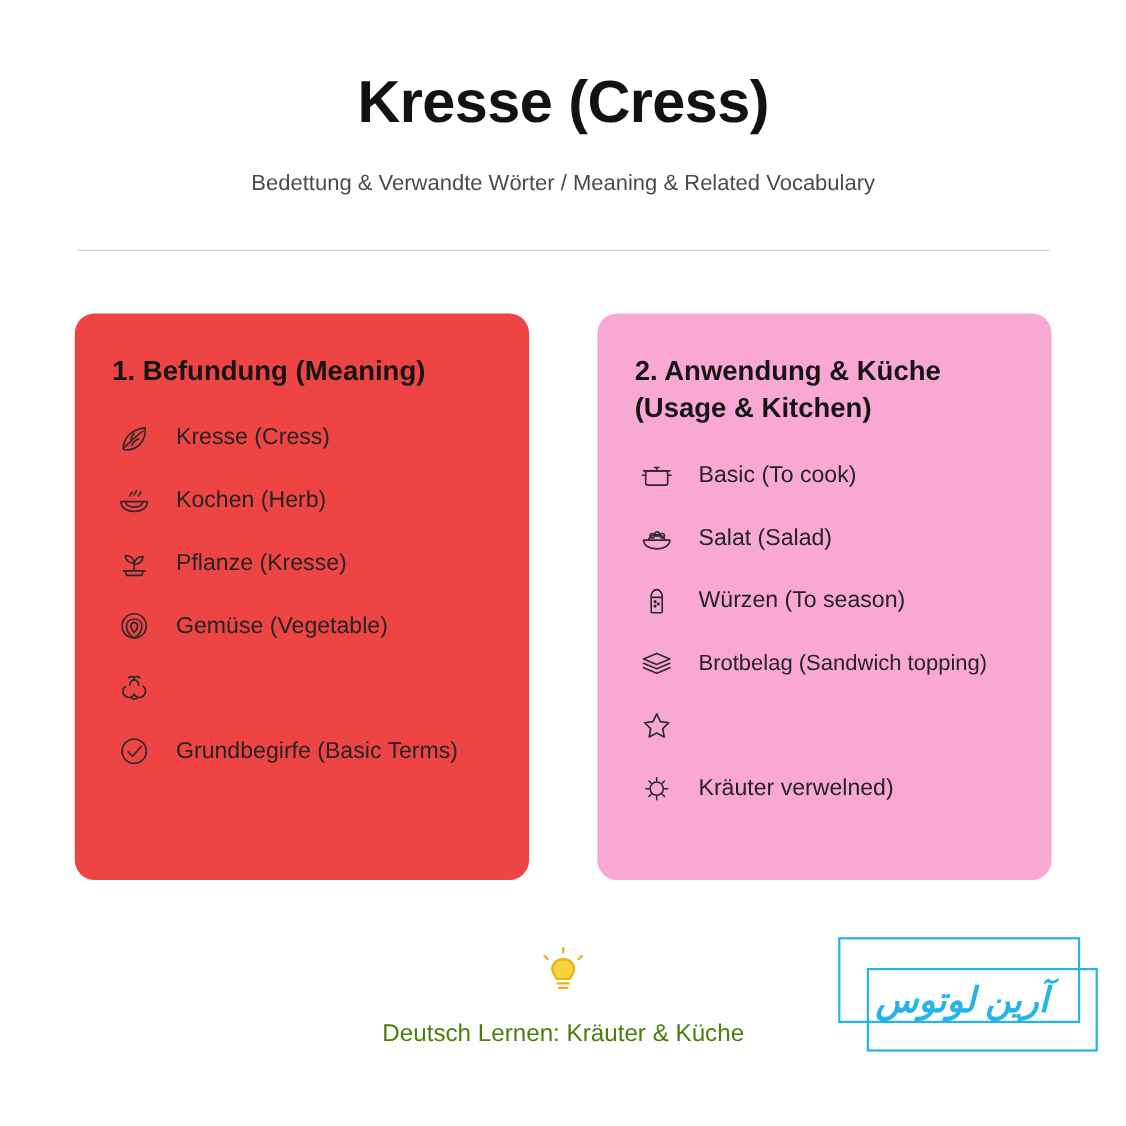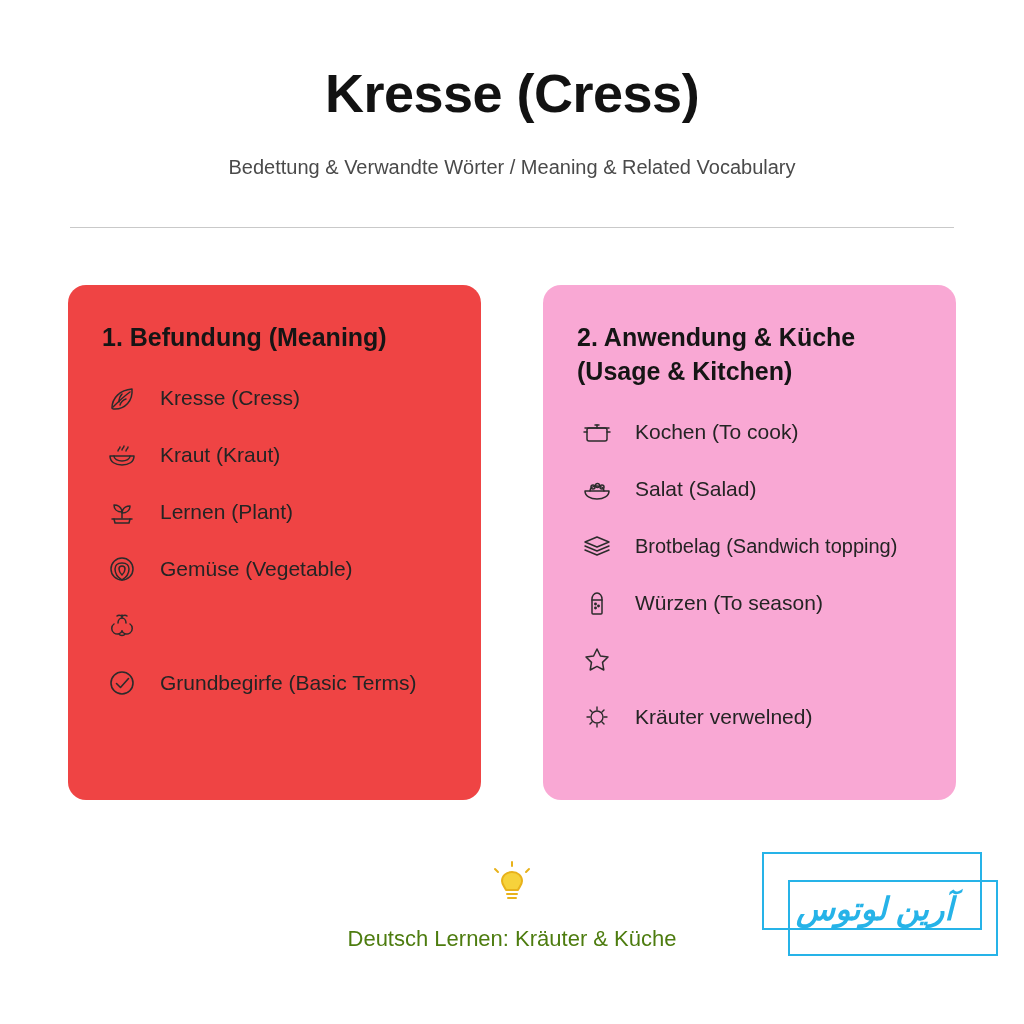--- a/index.html
+++ b/index.html
@@ -193,34 +193,34 @@
         <div class="item">
           <span class="item-icon">
             <svg width="32" height="32" viewBox="0 0 32 32" fill="none" stroke="#2b2b2b" stroke-width="1.5" stroke-linecap="round" stroke-linejoin="round">
               <path d="M4 17h24c0 6-5.4 9-12 9S4 23 4 17z"></path>
               <path d="M8 17c0 3 3.6 5 8 5s8-2 8-5"></path>
               <path d="M12 12c0-2 2-2 2-4"></path>
               <path d="M16 11c0-2 2-2 2-4"></path>
               <path d="M20 12c0-2 2-2 2-4"></path>
             </svg>
           </span>
-          <span class="item-label">Kraut (Kraut)</span>
+          <span class="item-label">Kochen (Herb)</span>
         </div>
 
         <div class="item">
           <span class="item-icon">
             <svg width="32" height="32" viewBox="0 0 32 32" fill="none" stroke="#2b2b2b" stroke-width="1.5" stroke-linecap="round" stroke-linejoin="round">
               <path d="M16 22v-8"></path>
               <path d="M16 15c-1-4-4-6-8-6 0 4 3 7 8 7z"></path>
               <path d="M16 16c1-4 4-6 8-6 0 4-3 7-8 7z"></path>
               <path d="M6 23h20"></path>
               <path d="M8 23l1 4h14l1-4"></path>
             </svg>
           </span>
-          <span class="item-label">Lernen (Plant)</span>
+          <span class="item-label">Pflanze (Kresse)</span>
         </div>
 
         <div class="item">
           <span class="item-icon">
             <svg width="32" height="32" viewBox="0 0 32 32" fill="none" stroke="#2b2b2b" stroke-width="1.5" stroke-linecap="round" stroke-linejoin="round">
               <circle cx="16" cy="16" r="11"></circle>
               <path d="M16 27c-5-3-7-7-7-11 0-3 2-6 7-6s7 3 7 6c0 4-2 8-7 11z"></path>
               <path d="M16 22c-2-2-3-4-3-6s1-3 3-3 3 1 3 3-1 4-3 6z"></path>
             </svg>
           </span>
@@ -263,58 +263,58 @@
           <span class="item-icon">
             <svg width="32" height="32" viewBox="0 0 32 32" fill="none" stroke="#2b2b2b" stroke-width="1.5" stroke-linecap="round" stroke-linejoin="round">
               <rect x="6" y="12" width="20" height="13" rx="2"></rect>
               <path d="M4 12h24"></path>
               <path d="M6 16H3"></path>
               <path d="M26 16h3"></path>
               <path d="M14 9h4"></path>
               <path d="M16 9v3"></path>
             </svg>
           </span>
-          <span class="item-label">Kochen (To cook)</span>
+          <span class="item-label">Basic (To cook)</span>
         </div>
 
         <div class="item">
           <span class="item-icon">
             <svg width="32" height="32" viewBox="0 0 32 32" fill="none" stroke="#2b2b2b" stroke-width="1.5" stroke-linecap="round" stroke-linejoin="round">
               <path d="M4 18h24c0 5-5.4 8-12 8S4 23 4 18z"></path>
               <path d="M9 18c0-3 3-5 7-5s7 2 7 5"></path>
               <circle cx="12" cy="14" r="2"></circle>
               <circle cx="16.5" cy="12.5" r="2"></circle>
               <circle cx="21" cy="14" r="2"></circle>
             </svg>
           </span>
           <span class="item-label">Salat (Salad)</span>
         </div>
 
         <div class="item">
           <span class="item-icon">
             <svg width="32" height="32" viewBox="0 0 32 32" fill="none" stroke="#2b2b2b" stroke-width="1.5" stroke-linecap="round" stroke-linejoin="round">
-              <path d="M4 12l12-5 12 5-12 5z"></path>
-              <path d="M4 16l12 5 12-5"></path>
-              <path d="M4 20l12 5 12-5"></path>
-            </svg>
-          </span>
-          <span class="item-label small">Brotbelag (Sandwich topping)</span>
-        </div>
-
-        <div class="item">
-          <span class="item-icon">
-            <svg width="32" height="32" viewBox="0 0 32 32" fill="none" stroke="#2b2b2b" stroke-width="1.5" stroke-linecap="round" stroke-linejoin="round">
               <path d="M11 12c0-3 2-6 5-6s5 3 5 6v14a1 1 0 0 1-1 1H12a1 1 0 0 1-1-1z"></path>
               <path d="M11 13h10"></path>
               <circle cx="14.5" cy="17" r="0.7" fill="#2b2b2b"></circle>
               <circle cx="17.5" cy="19" r="0.7" fill="#2b2b2b"></circle>
               <circle cx="14.5" cy="21" r="0.7" fill="#2b2b2b"></circle>
             </svg>
           </span>
           <span class="item-label">Würzen (To season)</span>
+        </div>
+
+        <div class="item">
+          <span class="item-icon">
+            <svg width="32" height="32" viewBox="0 0 32 32" fill="none" stroke="#2b2b2b" stroke-width="1.5" stroke-linecap="round" stroke-linejoin="round">
+              <path d="M4 12l12-5 12 5-12 5z"></path>
+              <path d="M4 16l12 5 12-5"></path>
+              <path d="M4 20l12 5 12-5"></path>
+            </svg>
+          </span>
+          <span class="item-label small">Brotbelag (Sandwich topping)</span>
         </div>
 
         <div class="item">
           <span class="item-icon">
             <svg width="32" height="32" viewBox="0 0 32 32" fill="none" stroke="#2b2b2b" stroke-width="1.5" stroke-linecap="round" stroke-linejoin="round">
               <path d="M16 5l3.4 7 7.6 1-5.5 5.4 1.3 7.6L16 22.4 9.2 26l1.3-7.6L5 13l7.6-1z"></path>
             </svg>
           </span>
           <span class="item-label"></span>
         </div>

